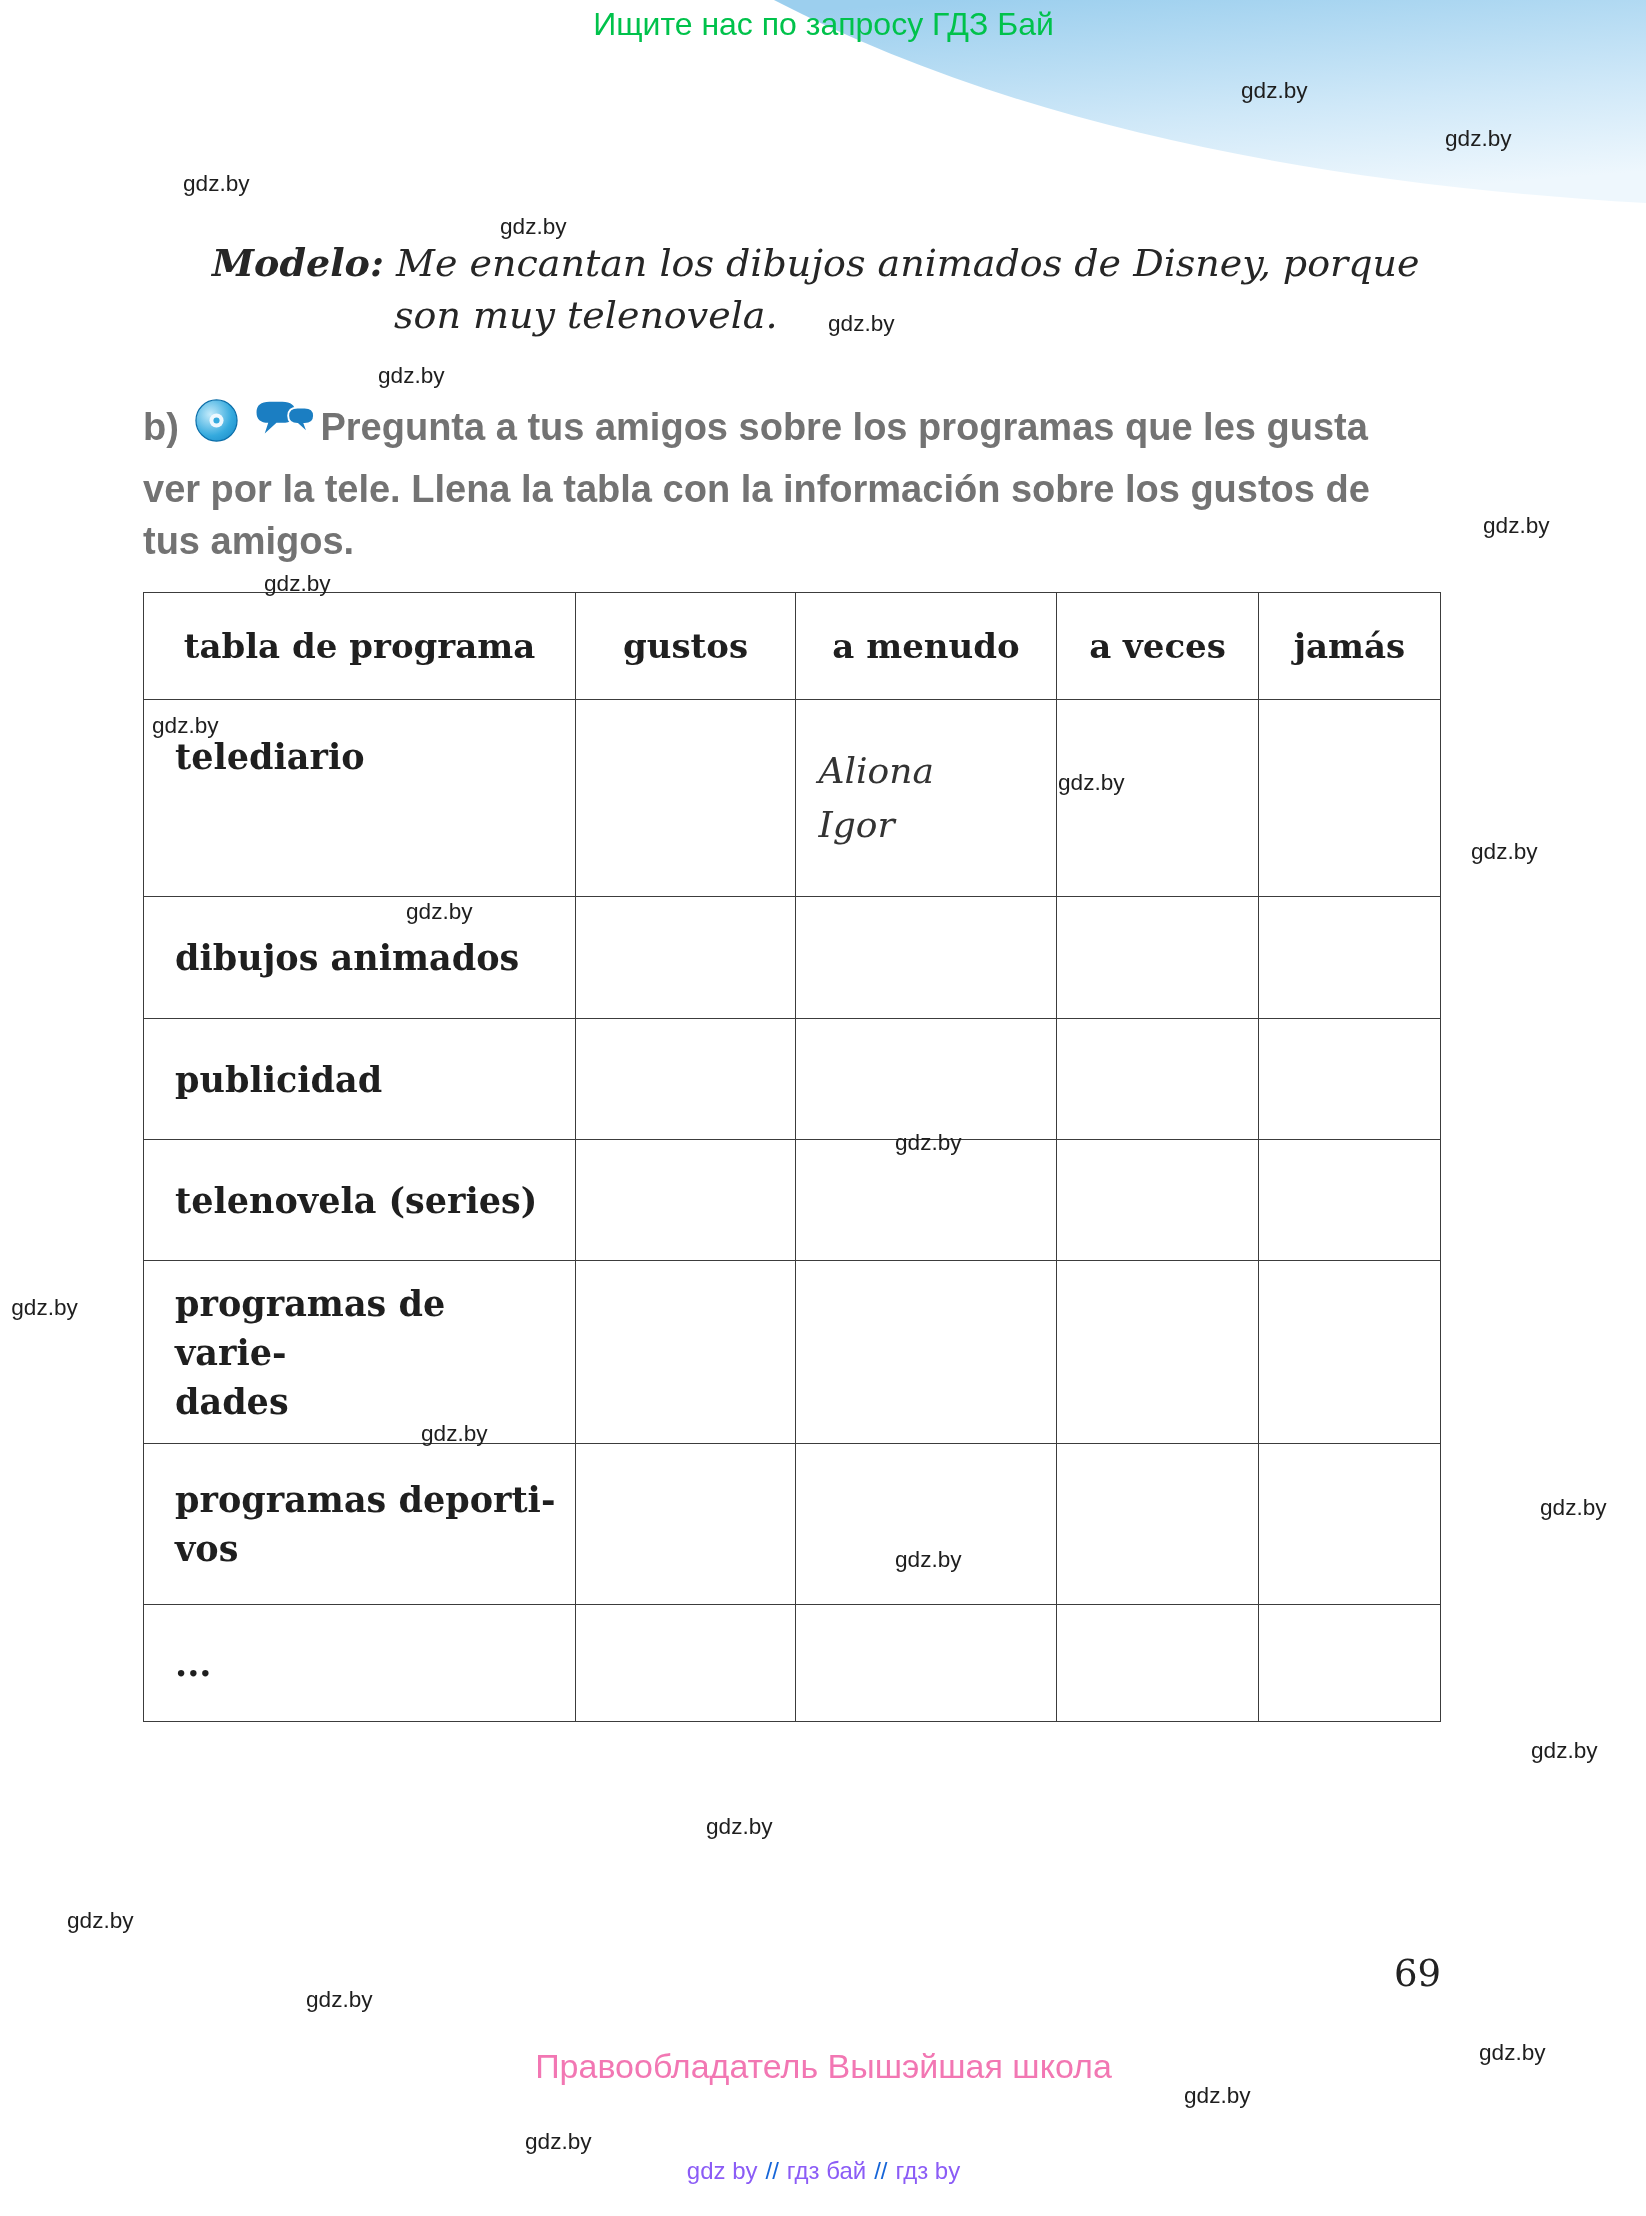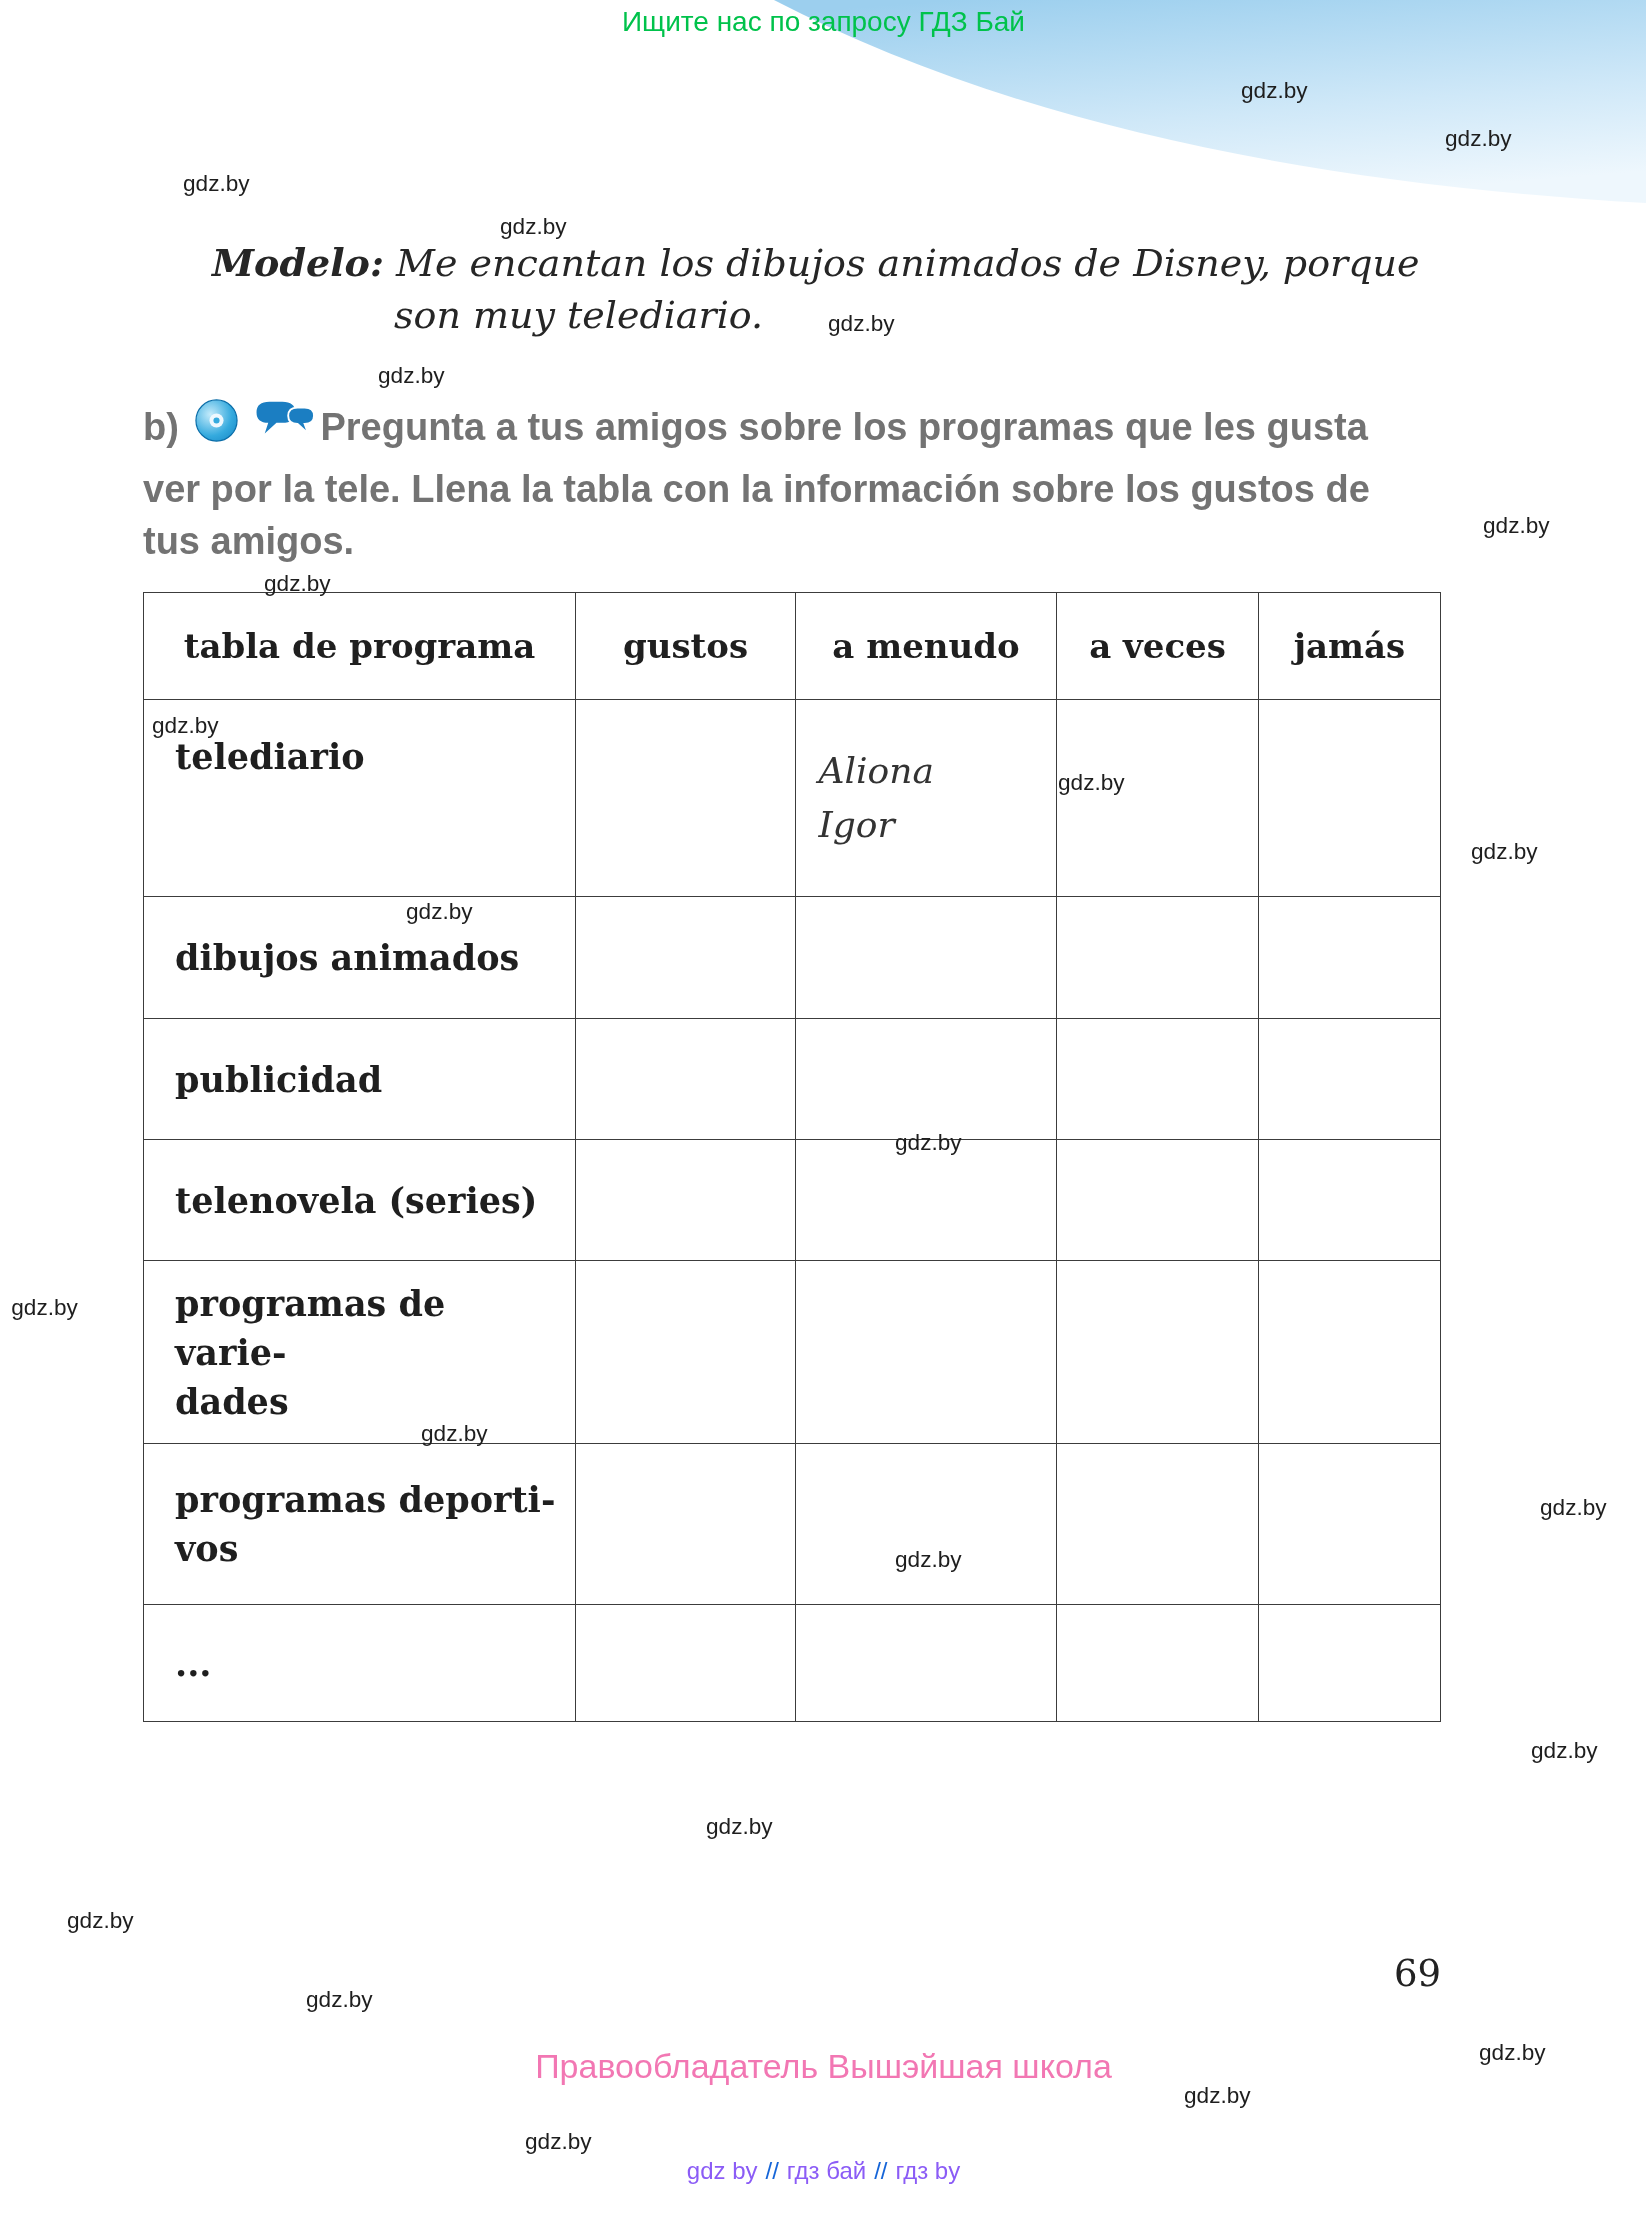--- a/index.html
+++ b/index.html
@@ -5,21 +5,21 @@
 <style>
   * { margin:0; padding:0; box-sizing:border-box; }
   html,body { background:#ffffff; }
   .page {
     position:relative; width:1647px; height:2216px; background:#ffffff;
     overflow:hidden; font-family:"DejaVu Serif","Liberation Serif",serif; color:#1f1f1f;
   }
   .swoosh { position:absolute; top:0; left:0; z-index:0; }
   .top-banner {
     position:absolute; top:6.4px; left:0; width:100%; text-align:center; z-index:4;
-    font-family:"Liberation Sans","DejaVu Sans",sans-serif; font-size:28px; color:#00c24b;
+    font-family:"Liberation Sans","DejaVu Sans",sans-serif; font-size:32px; color:#00c24b;
   }
   .wm {
     position:absolute; z-index:6; font-family:"Liberation Sans","DejaVu Sans",sans-serif;
     font-size:22.6px; color:#1e1e1e; white-space:nowrap;
   }
   .modelo {
     position:absolute; left:212px; top:237px; z-index:2;
     font-style:italic; font-size:38px; line-height:52px; color:#262626;
   }
   .modelo .lbl { font-weight:bold; }
@@ -104,21 +104,21 @@
   <span class="wm" style="left:1531px;top:1738px">gdz.by</span>
   <span class="wm" style="left:706px;top:1814px">gdz.by</span>
   <span class="wm" style="left:67px;top:1908px">gdz.by</span>
   <span class="wm" style="left:306px;top:1987px">gdz.by</span>
   <span class="wm" style="left:1479px;top:2040px">gdz.by</span>
   <span class="wm" style="left:1184px;top:2083px">gdz.by</span>
   <span class="wm" style="left:525px;top:2129px">gdz.by</span>
 
   <div class="modelo">
     <div><span class="lbl">Modelo:</span> <span>Me encantan los dibujos animados de Disney, porque</span></div>
-    <div class="l2">son muy telediario.</div>
+    <div class="l2">son muy telenovela.</div>
   </div>
 
   <div class="task">
     <div>
       <span class="t-label">b)</span><span class="icon"><svg width="47" height="47" viewBox="0 0 40 40">
           <defs>
             <radialGradient id="cdg" cx="0.35" cy="0.35" r="0.95">
               <stop offset="0" stop-color="#c4ebfb"></stop>
               <stop offset="0.55" stop-color="#35aade"></stop>
               <stop offset="1" stop-color="#0f7fc0"></stop>

